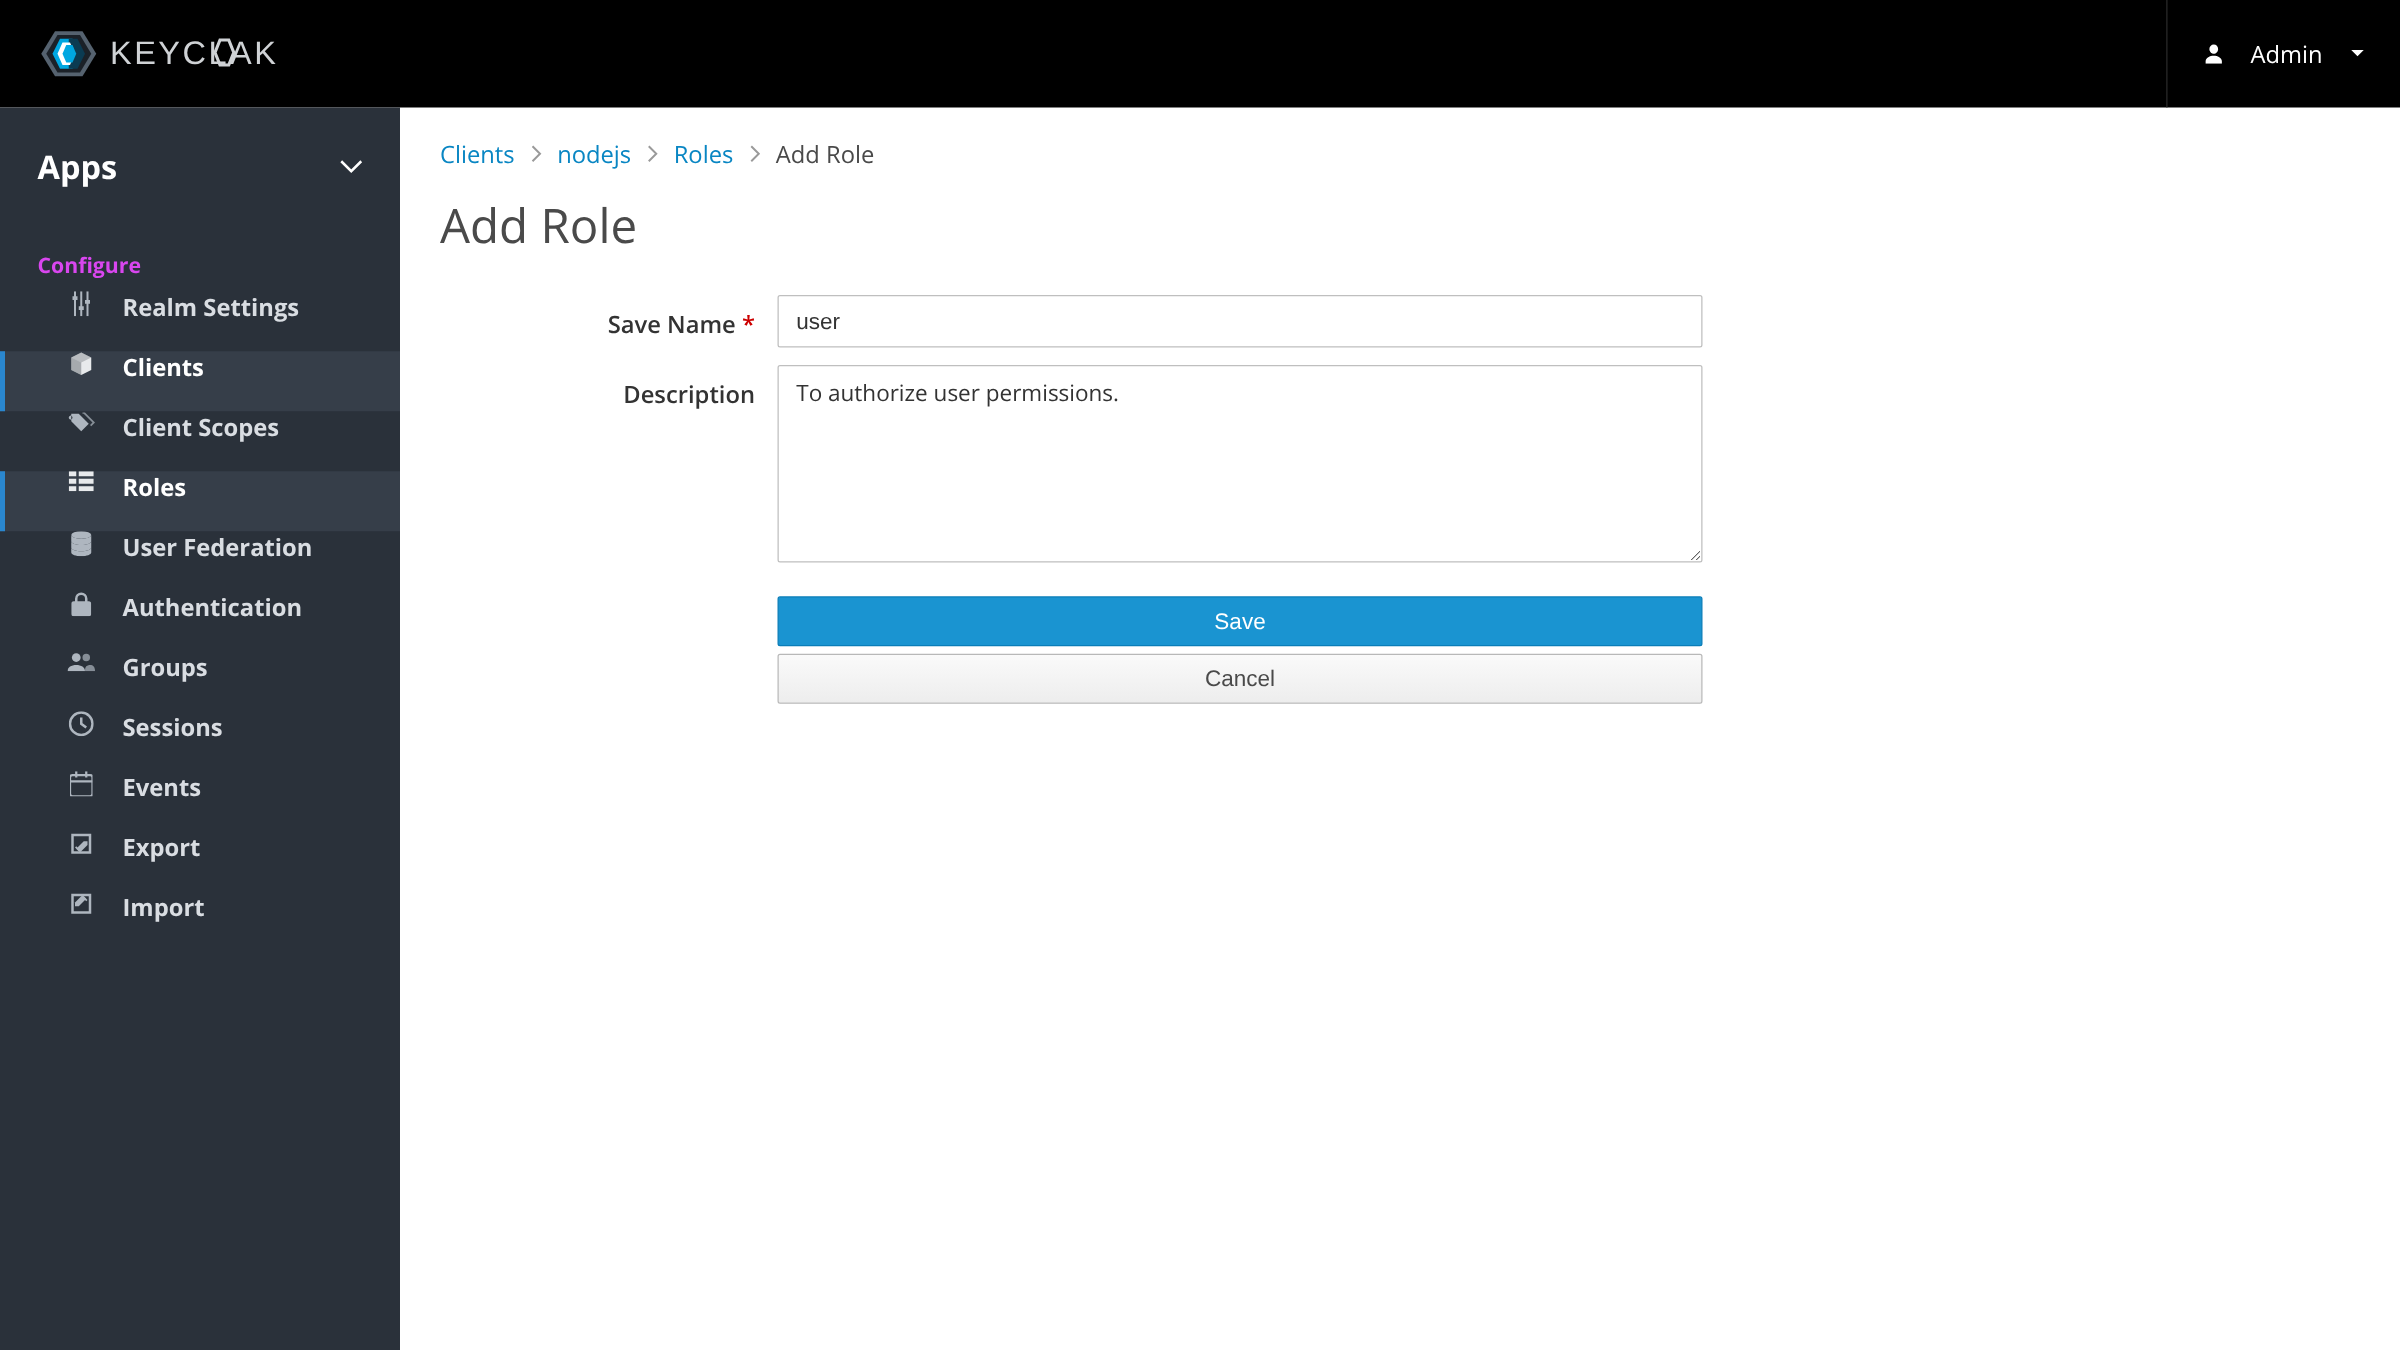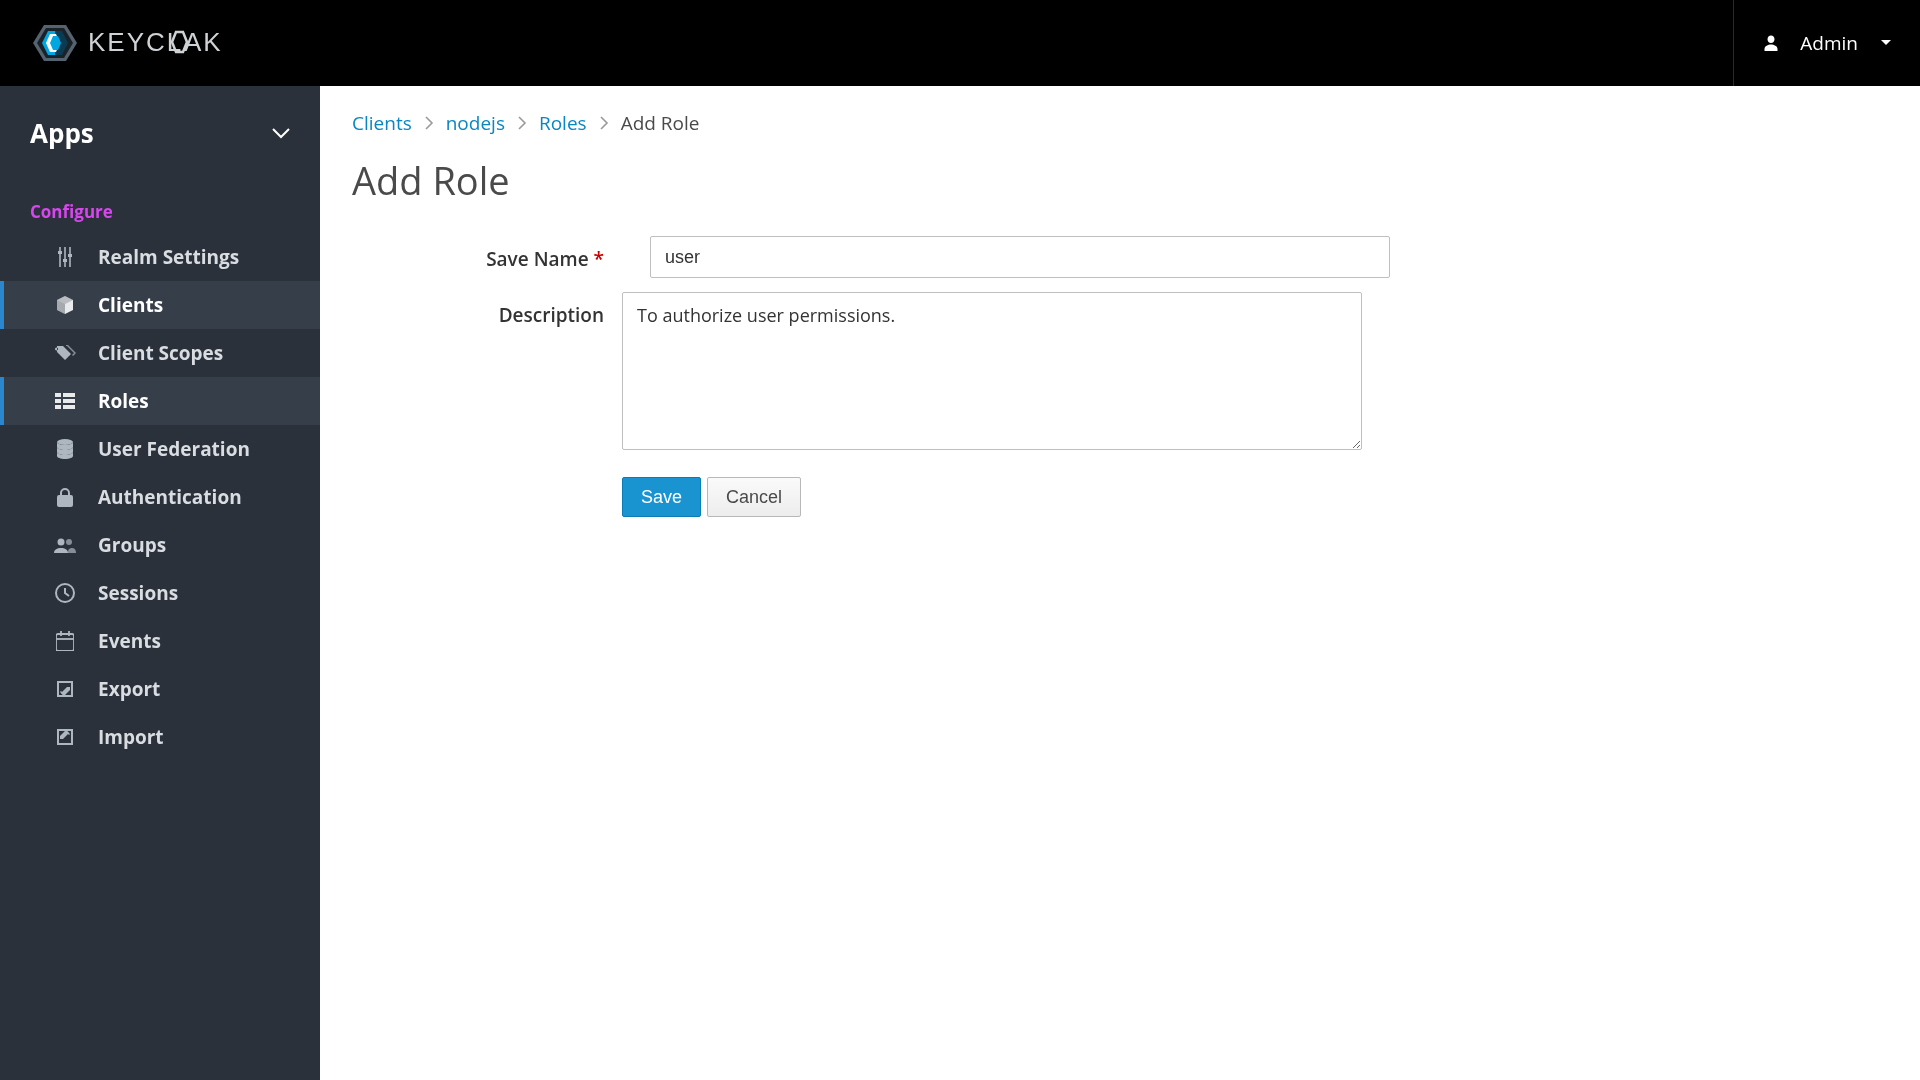--- a/index.html
+++ b/index.html
@@ -60,21 +60,21 @@
   cursor: pointer;
 }
 .section-label {
   padding: 20px 30px 10px 30px;
   color: #d946ef;
   font-size: 17px;
 }
 .nav-item {
   height: 48px;
   display: flex;
-  align-items: center;
+  align-items: flex-start;
   gap: 18px;
   padding: 0 30px 0 54px;
   color: #d9dde2;
   font-size: 19px;
   cursor: pointer;
   border-left: 4px solid transparent;
   position: relative;
 }
 .nav-item .icon {
   position: absolute;
@@ -125,37 +125,37 @@
 .req-star { color: #c00; }
 .form-field { width: 740px; }
 .form-field input[type=text] {
   width: 100%;
   height: 42px;
   border: 1px solid #bfbfbf;
   border-radius: 2px;
   padding: 0 14px;
   font-size: 18px;
   color: #333;
-  margin-left: 28px;
 }
 .form-field textarea {
   width: 100%;
   height: 158px;
   border: 1px solid #bfbfbf;
   border-radius: 2px;
   padding: 10px 14px;
   font-size: 18px;
   color: #333;
   resize: both;
   font-family: inherit;
 }
 .btn-row {
   display: flex;
   gap: 6px;
   margin-top: 8px;
+  flex-direction: column;
 }
 .btn {
   height: 40px;
   padding: 0 18px;
   font-size: 18px;
   border-radius: 2px;
   cursor: pointer;
 }
 .btn-primary {
   background: #1a94d1;

